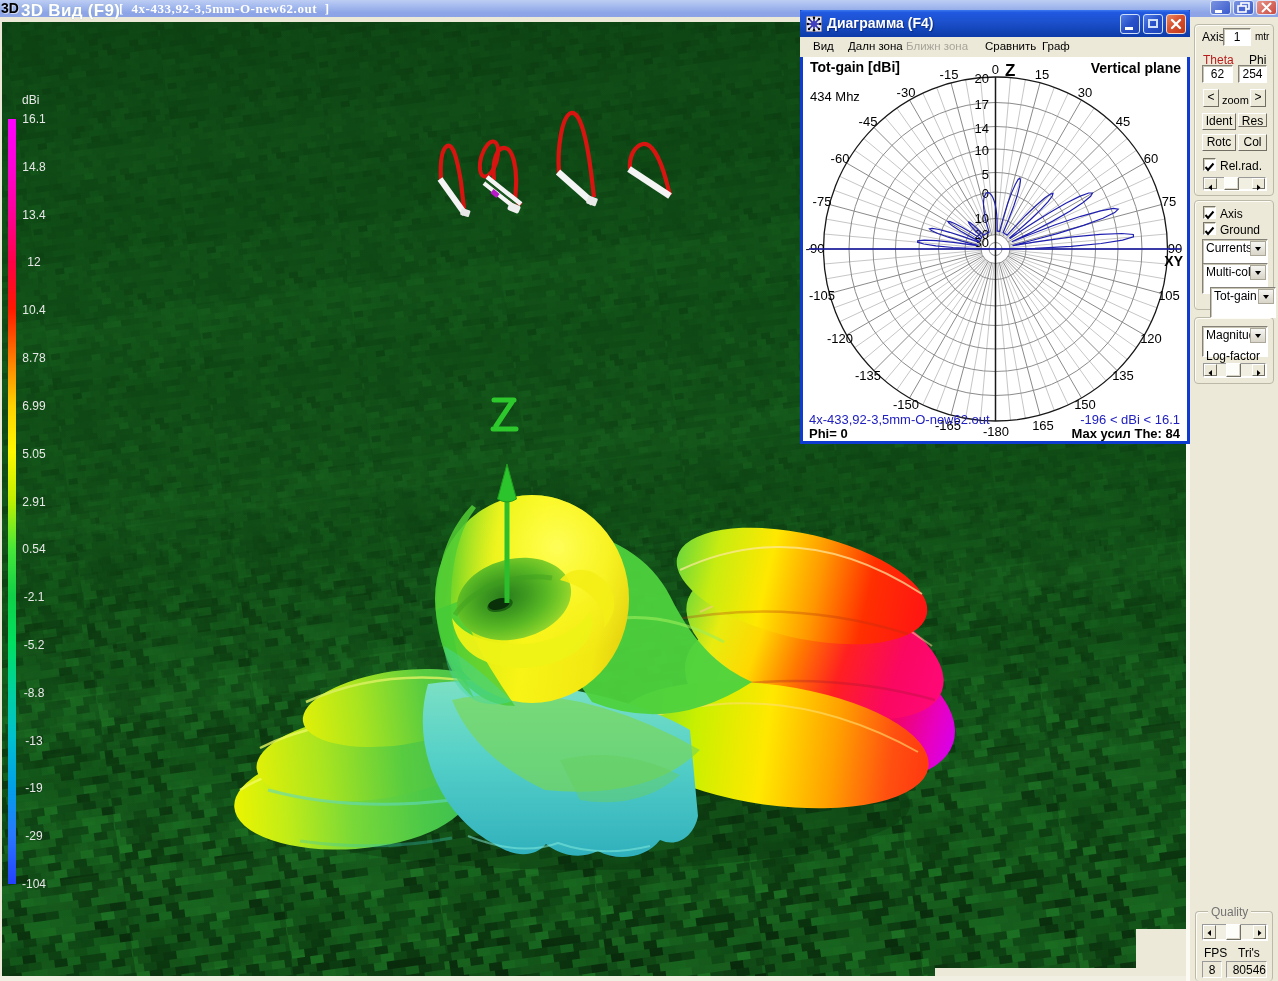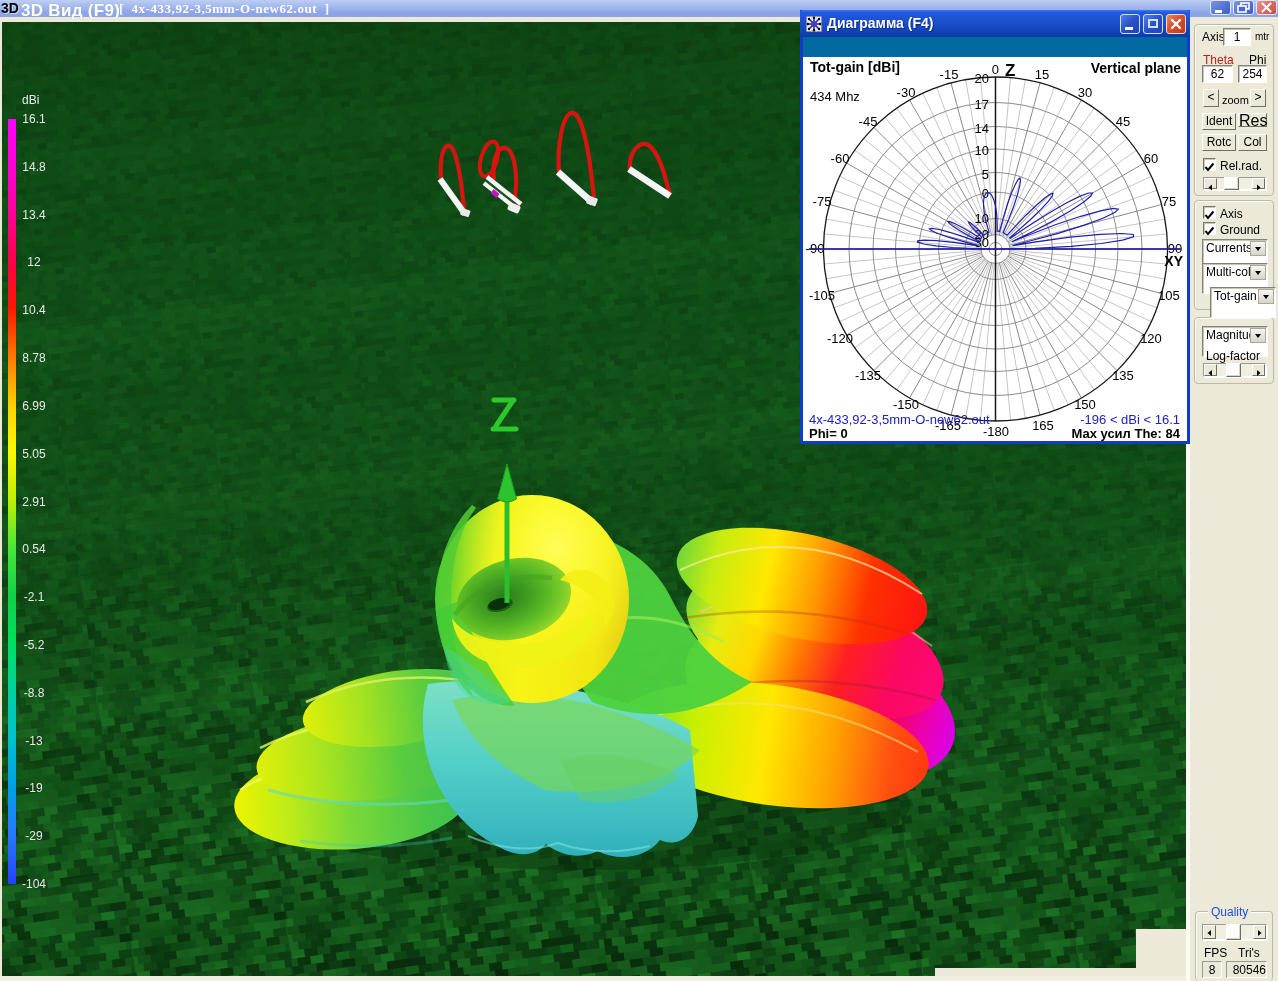--- a/index.html
+++ b/index.html
@@ -11,21 +11,21 @@
 #viewport { position:absolute; left:2px; top:22px; width:1184px; height:954px; overflow:hidden; }
 #belowbar { position:absolute; left:0px; top:976px; width:1278px; height:5px; background:#f1efe2; }
 .stepA { position:absolute; left:1136px; top:929px; width:60px; height:52px; background:#ece9d8; }
 .stepB { position:absolute; left:935px; top:968px; width:260px; height:13px; background:#ece9d8; }
 #rightpanel { position:absolute; left:1186px; top:17px; width:92px; height:964px; background:#ece9d8; }
 
 .tbtn { position:absolute; top:0px; width:21px; height:15px; border-radius:3px; border:1px solid #dfe8fa; }
 .tbtn svg { position:absolute; left:0; top:0; }
 .xpbtn { position:absolute; background:#ece9d8; border:1px solid #aca899; border-top-color:#fff; border-left-color:#fff; border-right-color:#716f64; border-bottom-color:#716f64; font-size:13px; text-align:center; color:#000; }
 .inpt { position:absolute; background:#fff; border:1px solid #fff; border-top-color:#848278; border-left-color:#848278; box-shadow:inset 1px 1px 0 #c8c5b2; font-size:13px; text-align:center; color:#000; }
-.lbl { position:absolute; font-size:13px; color:#1d4ed8; white-space:nowrap; }
+.lbl { position:absolute; font-size:13px; color:#737373; white-space:nowrap; }
 .cb { position:absolute; width:13px; height:13px; background:#fff; border:1px solid #fff; border-top-color:#777468; border-left-color:#777468; box-shadow:inset 1px 1px 0 #cdcaba; }
 .ddl { position:absolute; background:#fff; border:1px solid #fff; border-top-color:#848278; border-left-color:#848278; box-shadow:inset 1px 1px 0 #c8c5b2; height:31px; font-size:13px; }
 .ddl .txt { position:absolute; left:3px; top:1px; color:#000; white-space:nowrap; overflow:hidden; }
 .ddl .arr { position:absolute; right:1px; top:1px; width:16px; height:15px; background:linear-gradient(180deg,#f6f6f3,#d8d4c8); border:1px solid #aca899; }
 </style>
 </head>
 <body>
 <div id="titlebar">
   <span style="position:absolute;left:1px;top:0px;font-size:14px;font-weight:bold;color:#000;text-shadow:1px 1px 0 #cfd8f0;font-family:'Liberation Sans',sans-serif">3D</span>
     <span class="ttext">3D Вид (F9)</span>
@@ -946,21 +946,21 @@
 <div class="inpt" style="left:37px;top:11px;width:28px;height:18px;line-height:16px;font-size:12px">1</div>
 <div class="lbl" style="left:69px;top:14px;font-size:10px;color:#000">mtr</div>
 <div class="lbl" style="left:17px;top:36px;font-size:12px;color:#b91c1c">Theta</div>
 <div class="lbl" style="left:63px;top:36px;font-size:12px;color:#000">Phi</div>
 <div class="inpt" style="left:16px;top:48px;width:31px;height:18px;line-height:16px;font-size:12px">62</div>
 <div class="inpt" style="left:52px;top:48px;width:29px;height:18px;line-height:16px;font-size:12px">254</div>
 <div class="xpbtn" style="left:17px;top:72px;width:16px;height:18px;line-height:15px;font-size:12px">&lt;</div>
 <div class="lbl" style="left:36px;top:77px;font-size:11px;color:#000">zoom</div>
 <div class="xpbtn" style="left:64px;top:72px;width:16px;height:18px;line-height:15px;font-size:12px">&gt;</div>
 <div class="xpbtn" style="left:16px;top:96px;width:34px;height:17px;line-height:14px;font-size:12px">Ident</div>
-<div class="xpbtn" style="left:52px;top:96px;width:29px;height:14px;line-height:14px;font-size:16px">Res</div>
+<div class="xpbtn" style="left:52px;top:96px;width:29px;height:14px;line-height:14px;font-size:12px">Res</div>
 <div class="xpbtn" style="left:16px;top:117px;width:34px;height:17px;line-height:14px;font-size:12px">Rotc</div>
 <div class="xpbtn" style="left:52px;top:117px;width:29px;height:17px;line-height:14px;font-size:12px">Col</div>
 <div class="cb" style="left:17px;top:141px"><svg width="11" height="11" viewBox="0 0 11 11">
         <path d="M 1.5,5 L 4,8 L 9.5,1.5" stroke="#000" stroke-width="2" fill="none"></path>
       </svg></div>
 <div class="lbl" style="left:34px;top:142px;font-size:12px;color:#000">Rel.rad.</div>
 <div style="position:absolute;left:17px;top:160px;width:63px;height:13px;background:#f1efe2;border:1px solid #999;border-bottom-color:#fff;border-right-color:#fff;box-shadow:1px 1px 0 #fff">
 <div style="position:absolute;left:0;top:0;width:13px;height:100%;background:#ece9d8;border:1px solid #fff;border-right-color:#716f64;border-bottom-color:#716f64;"><svg width="11" height="11" viewBox="0 0 11 11">
           <path d="M 7,2.5 L 7,8.5 L 3.5,5.5 Z" fill="#000"></path>
         </svg></div>
@@ -1057,20 +1057,27 @@
 <div style="position:absolute;left:343px;top:4px;width:20px;height:20px;border-radius:3px;border:1px solid #cfe0f8;background:linear-gradient(135deg,#5580e8 0%,#2850c8 50%,#1e44b8 100%);">
         <div style="position:absolute;left:4px;top:4px;width:10px;height:9px;border:2px solid #cfe0f8;"></div>
       </div>
 <div style="position:absolute;left:366px;top:4px;width:20px;height:20px;border-radius:3px;border:1px solid #f0d8cc;background:linear-gradient(135deg,#ea8a60 0%,#d75030 45%,#c03818 100%);">
 <svg width="18" height="18" viewBox="0 0 18 18">
           <g stroke="#fff" stroke-width="2.4" stroke-linecap="round">
             <line x1="5" y1="5" x2="13" y2="13"></line>
             <line x1="13" y1="5" x2="5" y2="13"></line>
           </g>
         </svg></div>
+</div>
+<div style="position:absolute;left:-3px;top:27px;width:390px;height:20px;background:#ece9d8;font-size:11.5px;color:#000;">
+<span style="position:absolute;left:13px;top:3px">Вид</span>
+<span style="position:absolute;left:48px;top:3px">Далн зона</span>
+<span style="position:absolute;left:106px;top:3px;color:#a8a49a">Ближн зона</span>
+<span style="position:absolute;left:185px;top:3px">Сравнить</span>
+<span style="position:absolute;left:242px;top:3px">Граф</span>
 </div>
 <svg style="position:absolute;left:0px;top:47px;background:#ffffff" width="384" height="384" viewBox="0 0 384 384">
 <g>
         <line x1="193.8" y1="177.6" x2="207.5" y2="20.7" stroke="#c6c6c6" stroke-width="1"></line>
         <line x1="195.0" y1="177.7" x2="222.4" y2="22.6" stroke="#c6c6c6" stroke-width="1"></line>
         <line x1="196.3" y1="178.0" x2="237.0" y2="25.9" stroke="#8a8a8a" stroke-width="1"></line>
         <line x1="197.5" y1="178.4" x2="251.3" y2="30.4" stroke="#c6c6c6" stroke-width="1"></line>
         <line x1="198.6" y1="178.9" x2="265.2" y2="36.1" stroke="#c6c6c6" stroke-width="1"></line>
         <line x1="199.8" y1="179.4" x2="278.5" y2="43.0" stroke="#8a8a8a" stroke-width="1"></line>
         <line x1="200.8" y1="180.1" x2="291.2" y2="51.1" stroke="#c6c6c6" stroke-width="1"></line>

